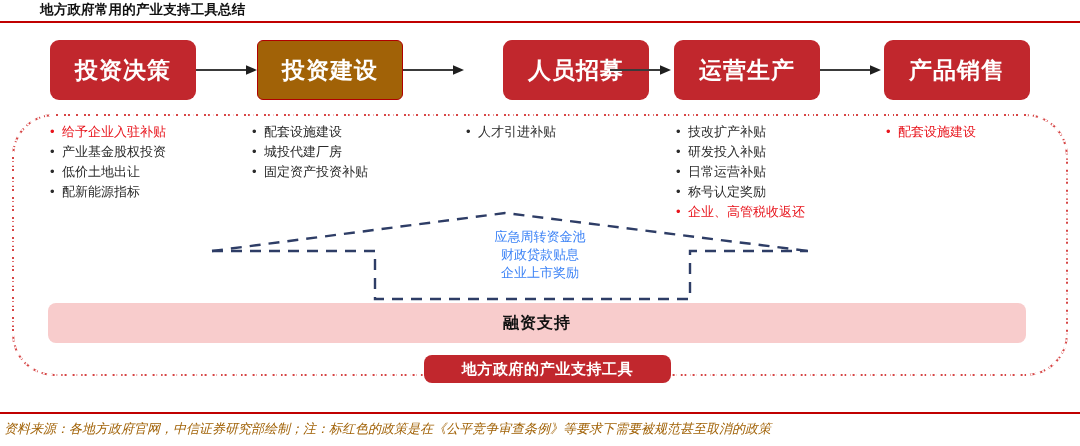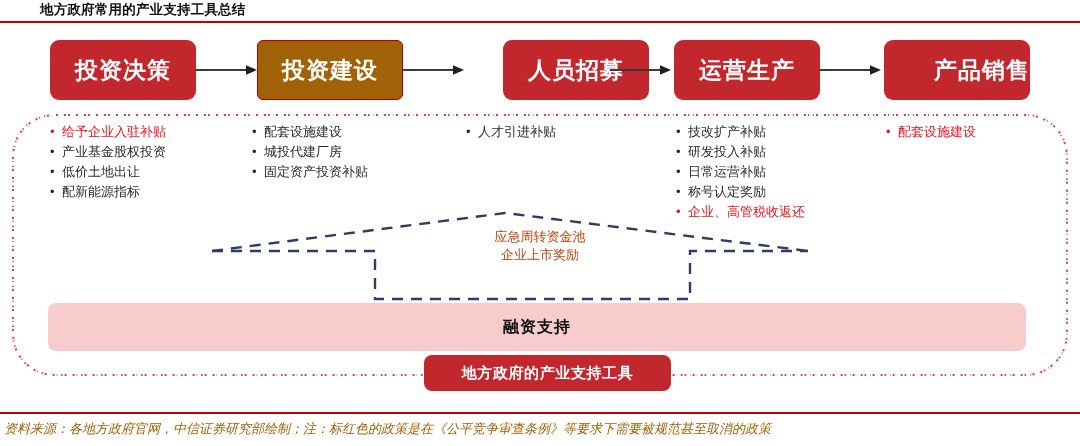--- a/index.html
+++ b/index.html
@@ -55,21 +55,21 @@
   }
   .stage-box.bright {
     background: #a16207;
     border: 1px solid #b00000;
     border-radius: 6px;
   }
   #stage-0 { left: 50px;  width: 146px; }
   #stage-1 { left: 257px; width: 146px; }
   #stage-2 { left: 464px; width: 146px; margin-left: 39px; }
   #stage-3 { left: 674px; width: 146px; }
-  #stage-4 { left: 884px; width: 146px; justify-content: flex-end; }
+  #stage-4 { left: 884px; width: 146px; }
 
   
   .flow-arrow {
     position: absolute;
     top: 63px;
     height: 14px;
     width: 62px;
   }
   #arrow-0 { left: 196px; }
   #arrow-1 { left: 403px; }
@@ -137,48 +137,48 @@
 
   
   #finance-items {
     position: absolute;
     left: 440px;
     top: 228px;
     width: 200px;
     text-align: center;
     font-size: 13px;
     line-height: 18px;
-    color: #c2410c;
+    color: #3b82f6;
   }
 
   
   #financing-bar {
     position: absolute;
     left: 48px;
     top: 303px;
     width: 978px;
-    height: 48px;
+    height: 40px;
     background: #f8cccc;
     border-radius: 8px;
     display: flex;
     align-items: center;
     justify-content: center;
     font-size: 16px;
     font-weight: bold;
     color: #111;
     letter-spacing: 1px;
   }
 
   
   #summary-label {
     position: absolute;
     left: 424px;
     top: 355px;
     width: 247px;
-    height: 36px;
+    height: 28px;
     background: #c1272d;
     border-radius: 8px;
     display: flex;
     align-items: center;
     justify-content: center;
     color: #ffffff;
     font-size: 15px;
     font-weight: bold;
     letter-spacing: .6px;
   }
@@ -318,20 +318,21 @@
   </div>
 </div>
 
 <svg id="funnel-shape" viewBox="0 0 1080 446">
   <polyline points="212,251 505,213 808,251" fill="none" stroke="#2E3D66" stroke-width="2.4" stroke-dasharray="11 8" stroke-linecap="butt"></polyline>
   <polyline points="212,251 375,251 375,299 690,299 690,251 808,251" fill="none" stroke="#2E3D66" stroke-width="2.4" stroke-dasharray="11 8" stroke-linecap="butt"></polyline>
 </svg>
 
 <div id="finance-items">
   <div>应急周转资金池</div>
+  <div>财政贷款贴息</div>
   <div>企业上市奖励</div>
 </div>
 
 <div id="financing-bar">
   <span>融资支持</span>
 </div>
 
 <div id="summary-label">
   <span>地方政府的产业支持工具</span>
 </div>

